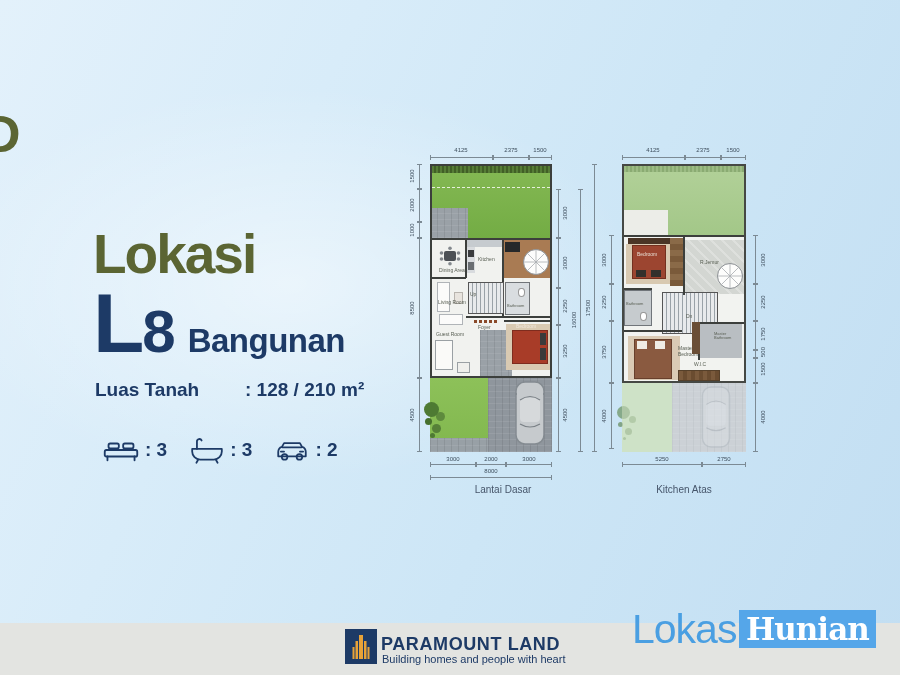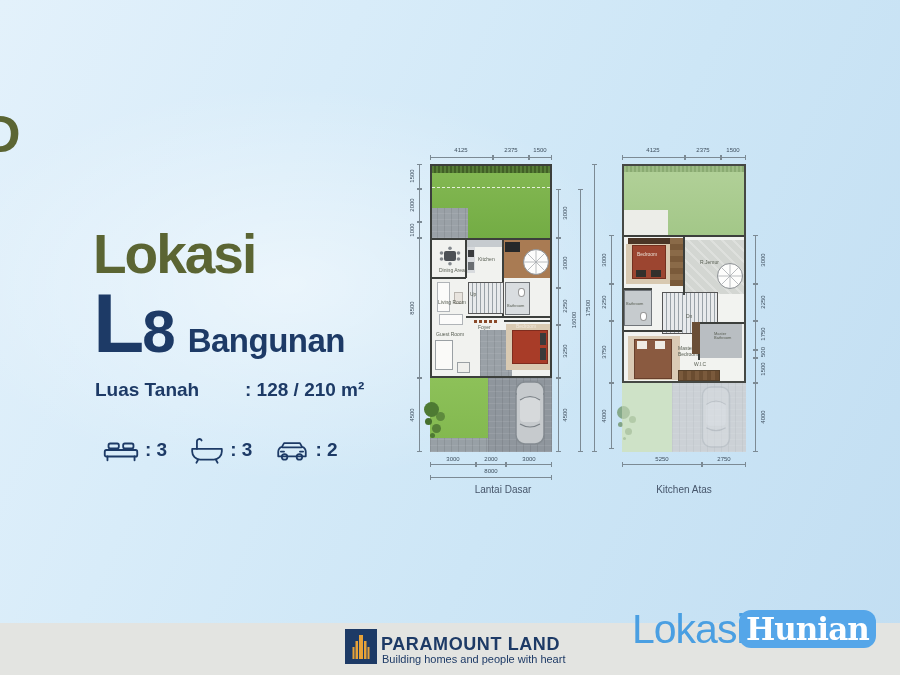--- a/index.html
+++ b/index.html
@@ -41,21 +41,21 @@
   .stairs{background:repeating-linear-gradient(90deg,#e8eaec 0 3px,#9aa2a8 3px 4px);border:1px solid #555;}
   .cobble{background-image:repeating-linear-gradient(90deg,rgba(0,0,0,.08) 0 1px,transparent 1px 7px),repeating-linear-gradient(0deg,rgba(255,255,255,.08) 0 1px,transparent 1px 6px);}
   .tree{border-radius:50%;background:#4e7a33;
     box-shadow:9px 7px 0 -3px #5e8a3d,-3px 12px 0 -4px #46702e,5px 19px 0 -3px #568038,1px 26px 0 -5px #4e7a33;
     filter:blur(.4px);}
   
   .pl-box{position:absolute;left:345px;top:629px;width:32px;height:35px;background:#1d3a66;display:flex;align-items:center;justify-content:center;}
   .pl-brand{position:absolute;left:381px;top:634px;font-size:18px;font-weight:bold;color:#1d3a66;letter-spacing:.6px;}
   .pl-tagline{position:absolute;left:382px;top:653px;font-size:11px;font-weight:400;color:#1d3a66;}
   .lk-light{position:absolute;left:632px;top:606px;font-size:41px;color:#4a9fe2;letter-spacing:-1px;}
-  .lk-box{position:absolute;left:739px;top:610px;height:38px;background:#55a6e9;border-radius:12px;padding:0 7px;display:flex;align-items:center;}
+  .lk-box{position:absolute;left:739px;top:610px;height:38px;background:#55a6e9;border-radius:0;padding:0 7px;display:flex;align-items:center;}
   .lk-dark{font-family:"DejaVu Serif",serif;font-weight:bold;font-size:31px;color:#ffffff;letter-spacing:-1px;}
 </style>
 </head>
 <body>
 
 <div class="canvas">
   <div class="footer-band"></div>
 
   <span class="cropped-letter">D</span>
 

